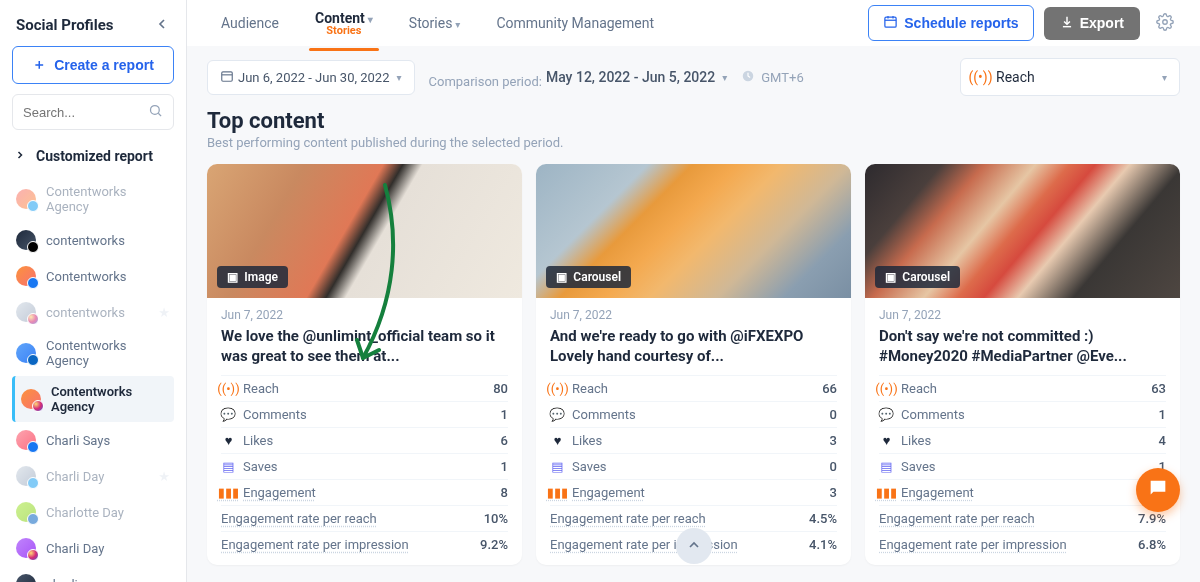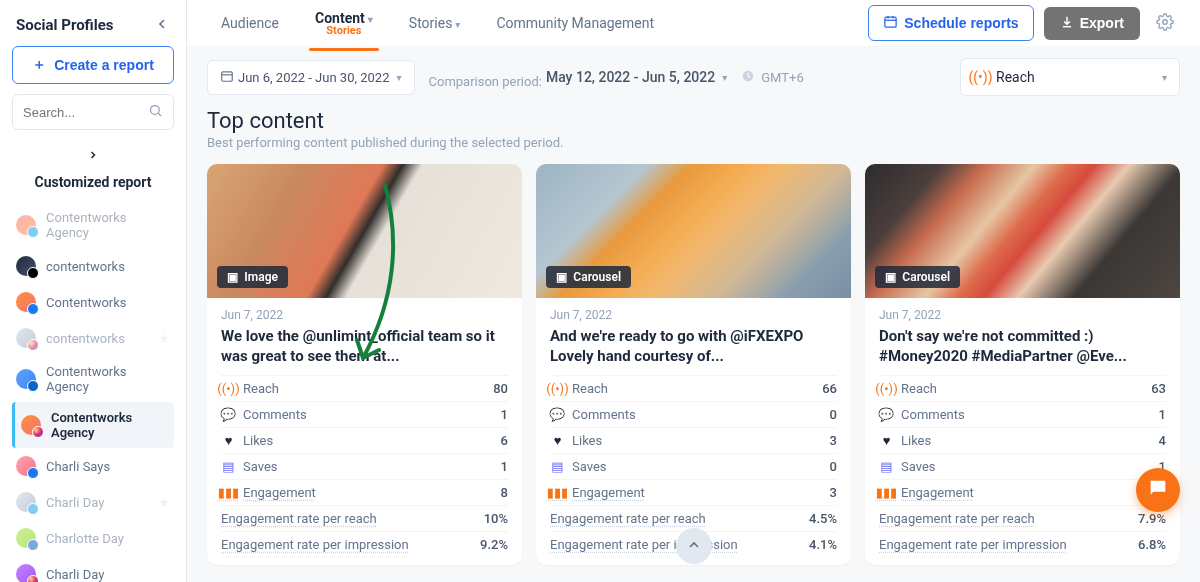--- a/index.html
+++ b/index.html
@@ -6,21 +6,21 @@
 body { font-family: -apple-system, BlinkMacSystemFont, 'Segoe UI', Roboto, sans-serif; font-size: 14px; color: #333; background: #fff; width: 1200px; height: 582px; overflow: hidden; display: flex; }
 
 
 .sidebar { width: 202px; border-right: 1px solid #e5e7eb; background: #fff; display: flex; flex-direction: column; padding: 12px; }
 .sidebar-header { display: flex; justify-content: space-between; align-items: flex-start; padding: 4px 4px 12px 4px; }
 .sidebar-title { font-weight: 700; font-size: 15px; color: #1e293b; }
 .collapse-icon { width: 16px; height: 16px; color: #64748b; cursor: pointer; }
 .create-report { border: 1px solid #3b82f6; color: #2563eb; background: #fff; border-radius: 6px; padding: 9px 14px; font-weight: 600; font-size: 14px; display: flex; align-items: center; gap: 8px; justify-content: center; cursor: pointer; margin-bottom: 10px; }
 .search-box { border: 1px solid #e5e7eb; border-radius: 6px; padding: 8px 10px; display: flex; align-items: center; justify-content: space-between; color: #94a3b8; margin-bottom: 12px; }
 .search-box input { border: none; outline: none; font-size: 13px; width: 120px; color: #475569; background: transparent; }
-.custom-report-row { display: flex; align-items: center; gap: 10px; padding: 6px 2px; font-weight: 700; color: #1e293b; font-size: 14px; margin-bottom: 6px; flex-direction: column; }
+.custom-report-row { display: flex; align-items: center; gap: 10px; padding: 6px 2px; font-weight: 700; color: #1e293b; font-size: 14px; margin-bottom: 6px; }
 .profiles-list { display: flex; flex-direction: column; }
 .profile-row { display: flex; align-items: center; gap: 10px; padding: 8px 4px; border-radius: 4px; cursor: pointer; font-size: 13px; color: #64748b; position:relative; }
 .profile-row.active { background: #f1f5f9; color: #1e293b; font-weight: 600; border-left: 3px solid #38bdf8; padding-left: 6px; }
 .profile-row.faded { opacity: 0.55; }
 .avatar { width: 20px; height: 20px; border-radius: 50%; position: relative; flex-shrink: 0; }
 .av-a { background: linear-gradient(135deg,#f87171,#fb923c); }
 .av-b { background: linear-gradient(135deg,#1e293b,#475569); }
 .av-c { background: linear-gradient(135deg,#fb923c,#f87171); }
 .av-d { background: linear-gradient(135deg,#cbd5e1,#94a3b8); }
 .av-e { background: linear-gradient(135deg,#60a5fa,#3b82f6); }
@@ -48,21 +48,21 @@
 .filterbar { padding: 12px 20px 8px; display: flex; align-items: center; gap: 14px; position:relative;}
 .date-box { border: 1px solid #e2e8f0; background: #fff; border-radius: 6px; padding: 8px 12px; display: flex; align-items: center; gap: 4px; font-size: 13px; color: #475569; cursor: pointer; }
 .gray-text { color: #94a3b8; font-size: 13px; margin-top: 8px; }
 .dark-text { color: #475569; font-weight: 500; }
 .tz { display:flex; align-items:center; gap:6px; color:#94a3b8; font-size:13px; }
 .sort-wrap { margin-left: auto; display:flex; flex-direction:column; gap:4px; min-width:220px; }
 .sort-label { font-size:11px; color:#94a3b8; }
 .sort-select { border:1px solid #e2e8f0; background:#fff; border-radius:6px; padding:10px 12px; display:flex; align-items:center; gap:8px; font-size:14px; color:#1e293b; cursor:pointer; justify-content:space-between; }
 
 .heading-block { padding: 4px 20px 14px; }
-.heading { font-size: 22px; font-weight: 400; color: #1e293b; }
+.heading { font-size: 22px; font-weight: 700; color: #1e293b; }
 .subheading { font-size: 13px; color: #94a3b8; margin-top: 2px; }
 
 .cards { display: flex; gap: 14px; padding: 0 20px 20px; }
 .card { width: 315px; background:#fff; border-radius:10px; overflow:hidden; box-shadow:0 1px 2px rgba(0,0,0,0.04); }
 .card-img { height: 134px; position: relative; }
 .img-a{background:linear-gradient(120deg,#d9a574 0%,#c98960 25%,#e07856 45%,#312e2b 50%,#e6e0d8 55%,#efe9df 100%)}
 .img-b{background:linear-gradient(135deg,#9db4c4 0%,#b5c6d1 25%,#e89a3c 35%,#f4a94f 45%,#f2b86d 55%,#d0b896 70%,#8a9eb0 85%,#7a8fa3 100%)}
 .img-c{background:linear-gradient(130deg,#2d2a2e 0%,#4a3f3c 18%,#c76b4e 28%,#e6c6a4 40%,#dd6b4b 48%,#d64a3e 54%,#e8cab0 62%,#3a3735 75%,#4e4641 100%)}
 .type-pill { position: absolute; bottom: 10px; left: 10px; background: rgba(30,41,59,0.85); color: #fff; font-size: 12px; padding: 4px 10px; border-radius: 4px; display:flex; gap:6px; align-items:center; font-weight:600;}
 .card-body { padding: 10px 14px 8px; }

